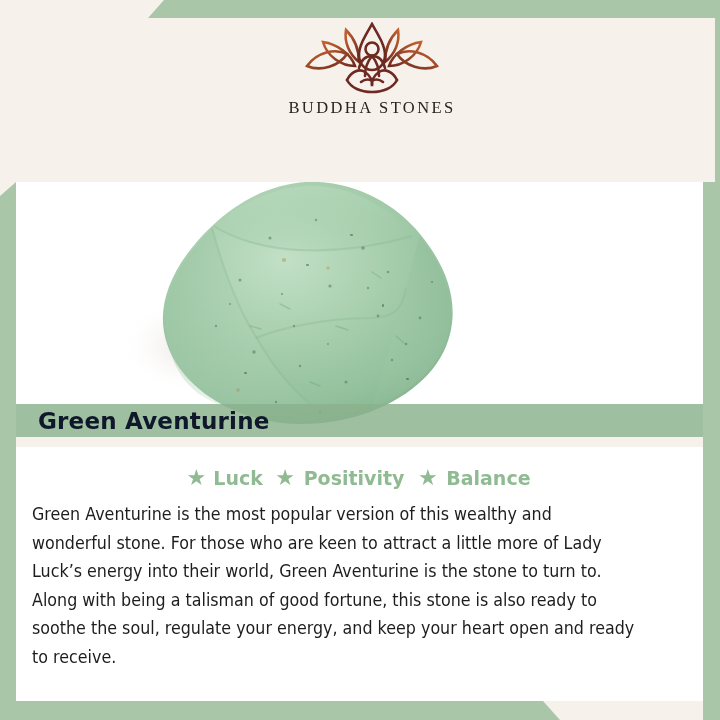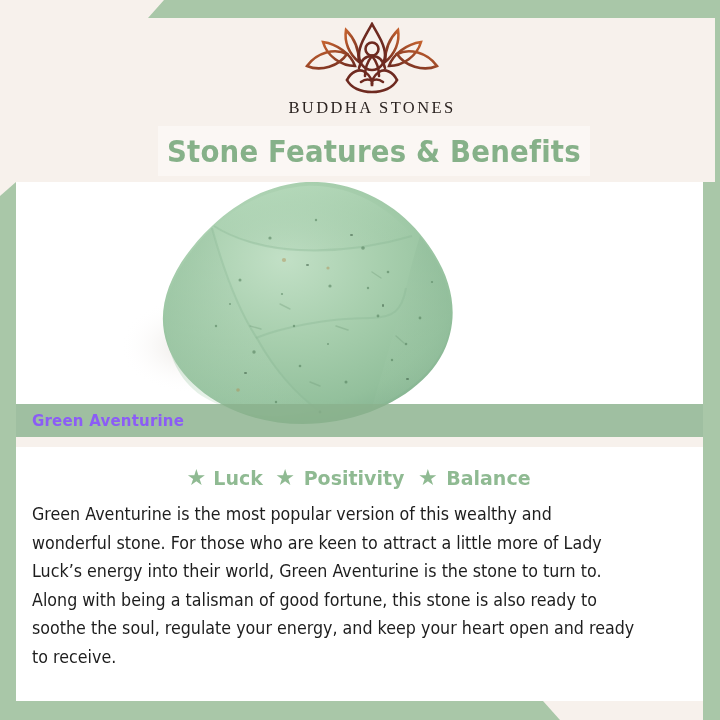--- a/index.html
+++ b/index.html
@@ -127,23 +127,23 @@
     top: 404px;
     width: 687px;
     height: 33px;
     background: rgba(138, 177, 140, 0.82);
     display: flex;
     align-items: center;
   }
   .stone-label span {
     font-family: "DejaVu Sans", sans-serif;
     font-weight: bold;
-    font-size: 15px;
-    color: #8b5cf6;
-    margin-left: 16px;
+    font-size: 23px;
+    color: #0f172a;
+    margin-left: 22px;
     letter-spacing: 0.2px;
   }
 
   
   .body-panel {
     position: absolute;
     left: 16px;
     top: 437px;
     width: 687px;
     height: 264px;
@@ -249,23 +249,20 @@
 
           <path d="M48 58 C52 50 60 46 66 50 C72 54 74 60 73 64 C72 60 74 54 80 50 C86 46 94 50 98 58" stroke="#6e2a20"></path>
           <path d="M48 58 C52 66 62 70 73 70 C84 70 94 66 98 58" stroke="#6e2a20"></path>
 
           <path d="M62 60 C66 57 70 57 73 59 C76 57 80 57 84 60" stroke="#6e2a20"></path>
         </g>
       </svg>
       <span class="logo-word">BUDDHA STONES</span>
     </div>
 
-    <div class="title-banner">
-      <span class="title-text">Stone Features &amp; Benefits</span>
-    </div>
   </div>
 
   <div class="photo">
     <svg class="stone-svg" viewBox="0 0 420 262">
       <defs>
         <radialGradient id="stoneBody" cx="42%" cy="32%" r="78%">
           <stop offset="0%" stop-color="#c2e0c6"></stop>
           <stop offset="42%" stop-color="#a8cfae"></stop>
           <stop offset="78%" stop-color="#93c09c"></stop>
           <stop offset="100%" stop-color="#7fae8c"></stop>

